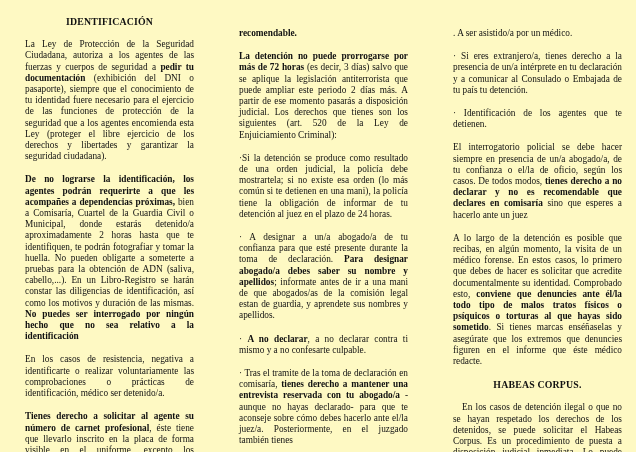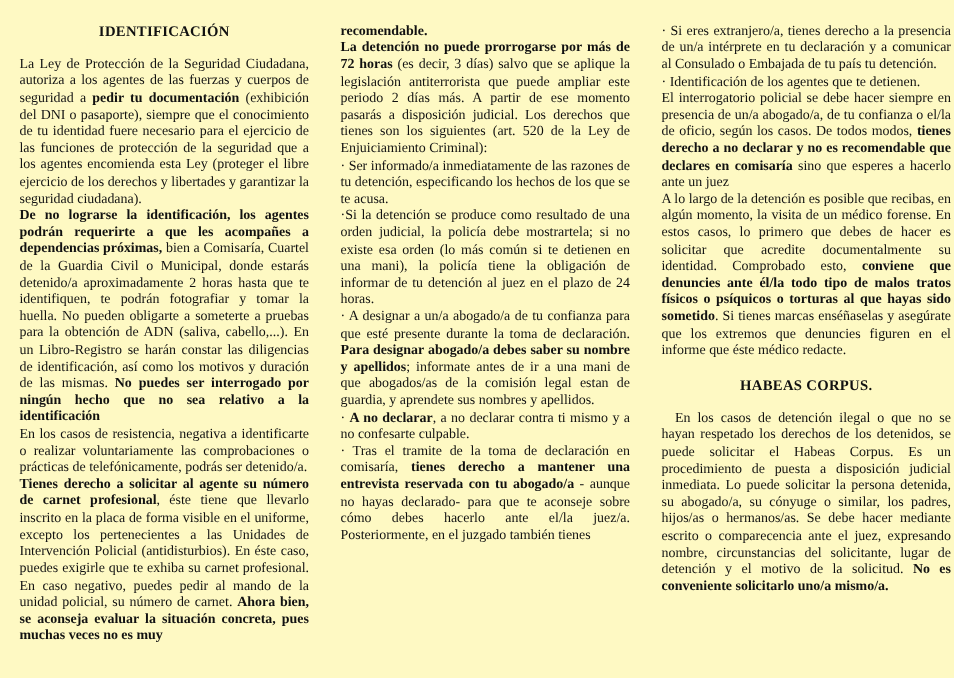--- a/index.html
+++ b/index.html
@@ -21,21 +21,21 @@
   .col {
     flex: 0 0 193px;
     width: 193px;
     font-family: "Liberation Serif", "DejaVu Serif", serif;
     font-size: 9.3px;
     line-height: 11.2px;
     color: #111111;
     text-align: justify;
   }
   .para {
-    margin: 0;
+    margin: 12px;
     padding: 0;
   }
   .para.indent {
     text-indent: 9px;
   }
   .heading {
     font-weight: bold;
     text-align: center;
     font-size: 9.8px;
     letter-spacing: 0.2px;
@@ -45,33 +45,33 @@
   b { font-weight: bold; }
 </style>
 </head>
 <body>
 
 <div class="page">
   <div class="col">
       <div class="heading sa">IDENTIFICACIÓN</div>
       <p class="para"><span>La Ley de Protección de la Seguridad Ciudadana, autoriza a los agentes de las fuerzas y cuerpos de seguridad a </span><b>pedir tu documentación</b><span> (exhibición del DNI o pasaporte), siempre que el conocimiento de tu identidad fuere necesario para el ejercicio de las funciones de protección de la seguridad que a los agentes encomienda esta Ley (proteger el libre ejercicio de los derechos y libertades y garantizar la seguridad ciudadana).</span></p>
       <p class="para"><b>De no lograrse la identificación, los agentes podrán requerirte a que les acompañes a dependencias próximas,</b><span> bien a Comisaría, Cuartel de la Guardia Civil o Municipal, donde estarás detenido/a aproximadamente 2 horas hasta que te identifiquen, te podrán fotografiar y tomar la huella. No pueden obligarte a someterte a pruebas para la obtención de ADN (saliva, cabello,...). En un Libro-Registro se harán constar las diligencias de identificación, así como los motivos y duración de las mismas. </span><b>No puedes ser interrogado por ningún hecho que no sea relativo a la identificación</b></p>
-      <p class="para"><span>En los casos de resistencia, negativa a identificarte o realizar voluntariamente las comprobaciones o prácticas de telefónicamente, podrás ser detenido/a.</span></p>
+      <p class="para"><span>En los casos de resistencia, negativa a identificarte o realizar voluntariamente las comprobaciones o prácticas de identificación, médico ser detenido/a.</span></p>
       <p class="para"><b>Tienes derecho a solicitar al agente su número de carnet profesional</b><span>, éste tiene que llevarlo inscrito en la placa de forma visible en el uniforme, excepto los pertenecientes a las Unidades de Intervención Policial (antidisturbios). En éste caso, puedes exigirle que te exhiba su carnet profesional. En caso negativo, puedes pedir al mando de la unidad policial, su número de carnet. </span><b>Ahora bien, se aconseja evaluar la situación concreta, pues muchas veces no es muy</b></p>
     </div>
   <div class="col">
       <p class="para"><b>recomendable.</b></p>
       <p class="para"><b>La detención no puede prorrogarse por más de 72 horas</b><span> (es decir, 3 días) salvo que se aplique la legislación antiterrorista que puede ampliar este periodo 2 días más. A partir de ese momento pasarás a disposición judicial. Los derechos que tienes son los siguientes (art. 520 de la Ley de Enjuiciamiento Criminal):</span></p>
-      <p class="para"><span>· Ser informado/a inmediatamente de las razones de tu detención, especificando los hechos de los que se te acusa.</span></p>
       <p class="para"><span>·Si la detención se produce como resultado de una orden judicial, la policía debe mostrartela; si no existe esa orden (lo más común si te detienen en una mani), la policía tiene la obligación de informar de tu detención al juez en el plazo de 24 horas.</span></p>
       <p class="para"><span>· A designar a un/a abogado/a de tu confianza para que esté presente durante la toma de declaración. </span><b>Para designar abogado/a debes saber su nombre y apellidos</b><span>; informate antes de ir a una mani de que abogados/as de la comisión legal estan de guardia, y aprendete sus nombres y apellidos.</span></p>
       <p class="para"><span>· </span><b>A no declarar</b><span>, a no declarar contra ti mismo y a no confesarte culpable.</span></p>
       <p class="para"><span>· Tras el tramite de la toma de declaración en comisaría, </span><b>tienes derecho a mantener una entrevista reservada con tu abogado/a</b><span> - aunque no hayas declarado- para que te aconseje sobre cómo debes hacerlo ante el/la juez/a. Posteriormente, en el juzgado también tienes</span></p>
     </div>
   <div class="col">
+      <p class="para"><span>. A ser asistido/a por un médico.</span></p>
       <p class="para"><span>· Si eres extranjero/a, tienes derecho a la presencia de un/a intérprete en tu declaración y a comunicar al Consulado o Embajada de tu país tu detención.</span></p>
       <p class="para"><span>· Identificación de los agentes que te detienen.</span></p>
       <p class="para"><span>El interrogatorio policial se debe hacer siempre en presencia de un/a abogado/a, de tu confianza o el/la de oficio, según los casos. De todos modos, </span><b>tienes derecho a no declarar y no es recomendable que declares en comisaría</b><span> sino que esperes a hacerlo ante un juez</span></p>
       <p class="para"><span>A lo largo de la detención es posible que recibas, en algún momento, la visita de un médico forense. En estos casos, lo primero que debes de hacer es solicitar que acredite documentalmente su identidad. Comprobado esto, </span><b>conviene que denuncies ante él/la todo tipo de malos tratos físicos o psíquicos o torturas al que hayas sido sometido</b><span>. Si tienes marcas enséñaselas y asegúrate que los extremos que denuncies figuren en el informe que éste médico redacte.</span></p>
       <div class="heading sb sa">HABEAS CORPUS.</div>
       <p class="para indent"><span>En los casos de detención ilegal o que no se hayan respetado los derechos de los detenidos, se puede solicitar el Habeas Corpus. Es un procedimiento de puesta a disposición judicial inmediata. Lo puede solicitar la persona detenida, su abogado/a, su cónyuge o similar, los padres, hijos/as o hermanos/as. Se debe hacer mediante escrito o comparecencia ante el juez, expresando nombre, circunstancias del solicitante, lugar de detención y el motivo de la solicitud. </span><b>No es conveniente solicitarlo uno/a mismo/a.</b></p>
     </div>
 </div>
 
 </body></html>

